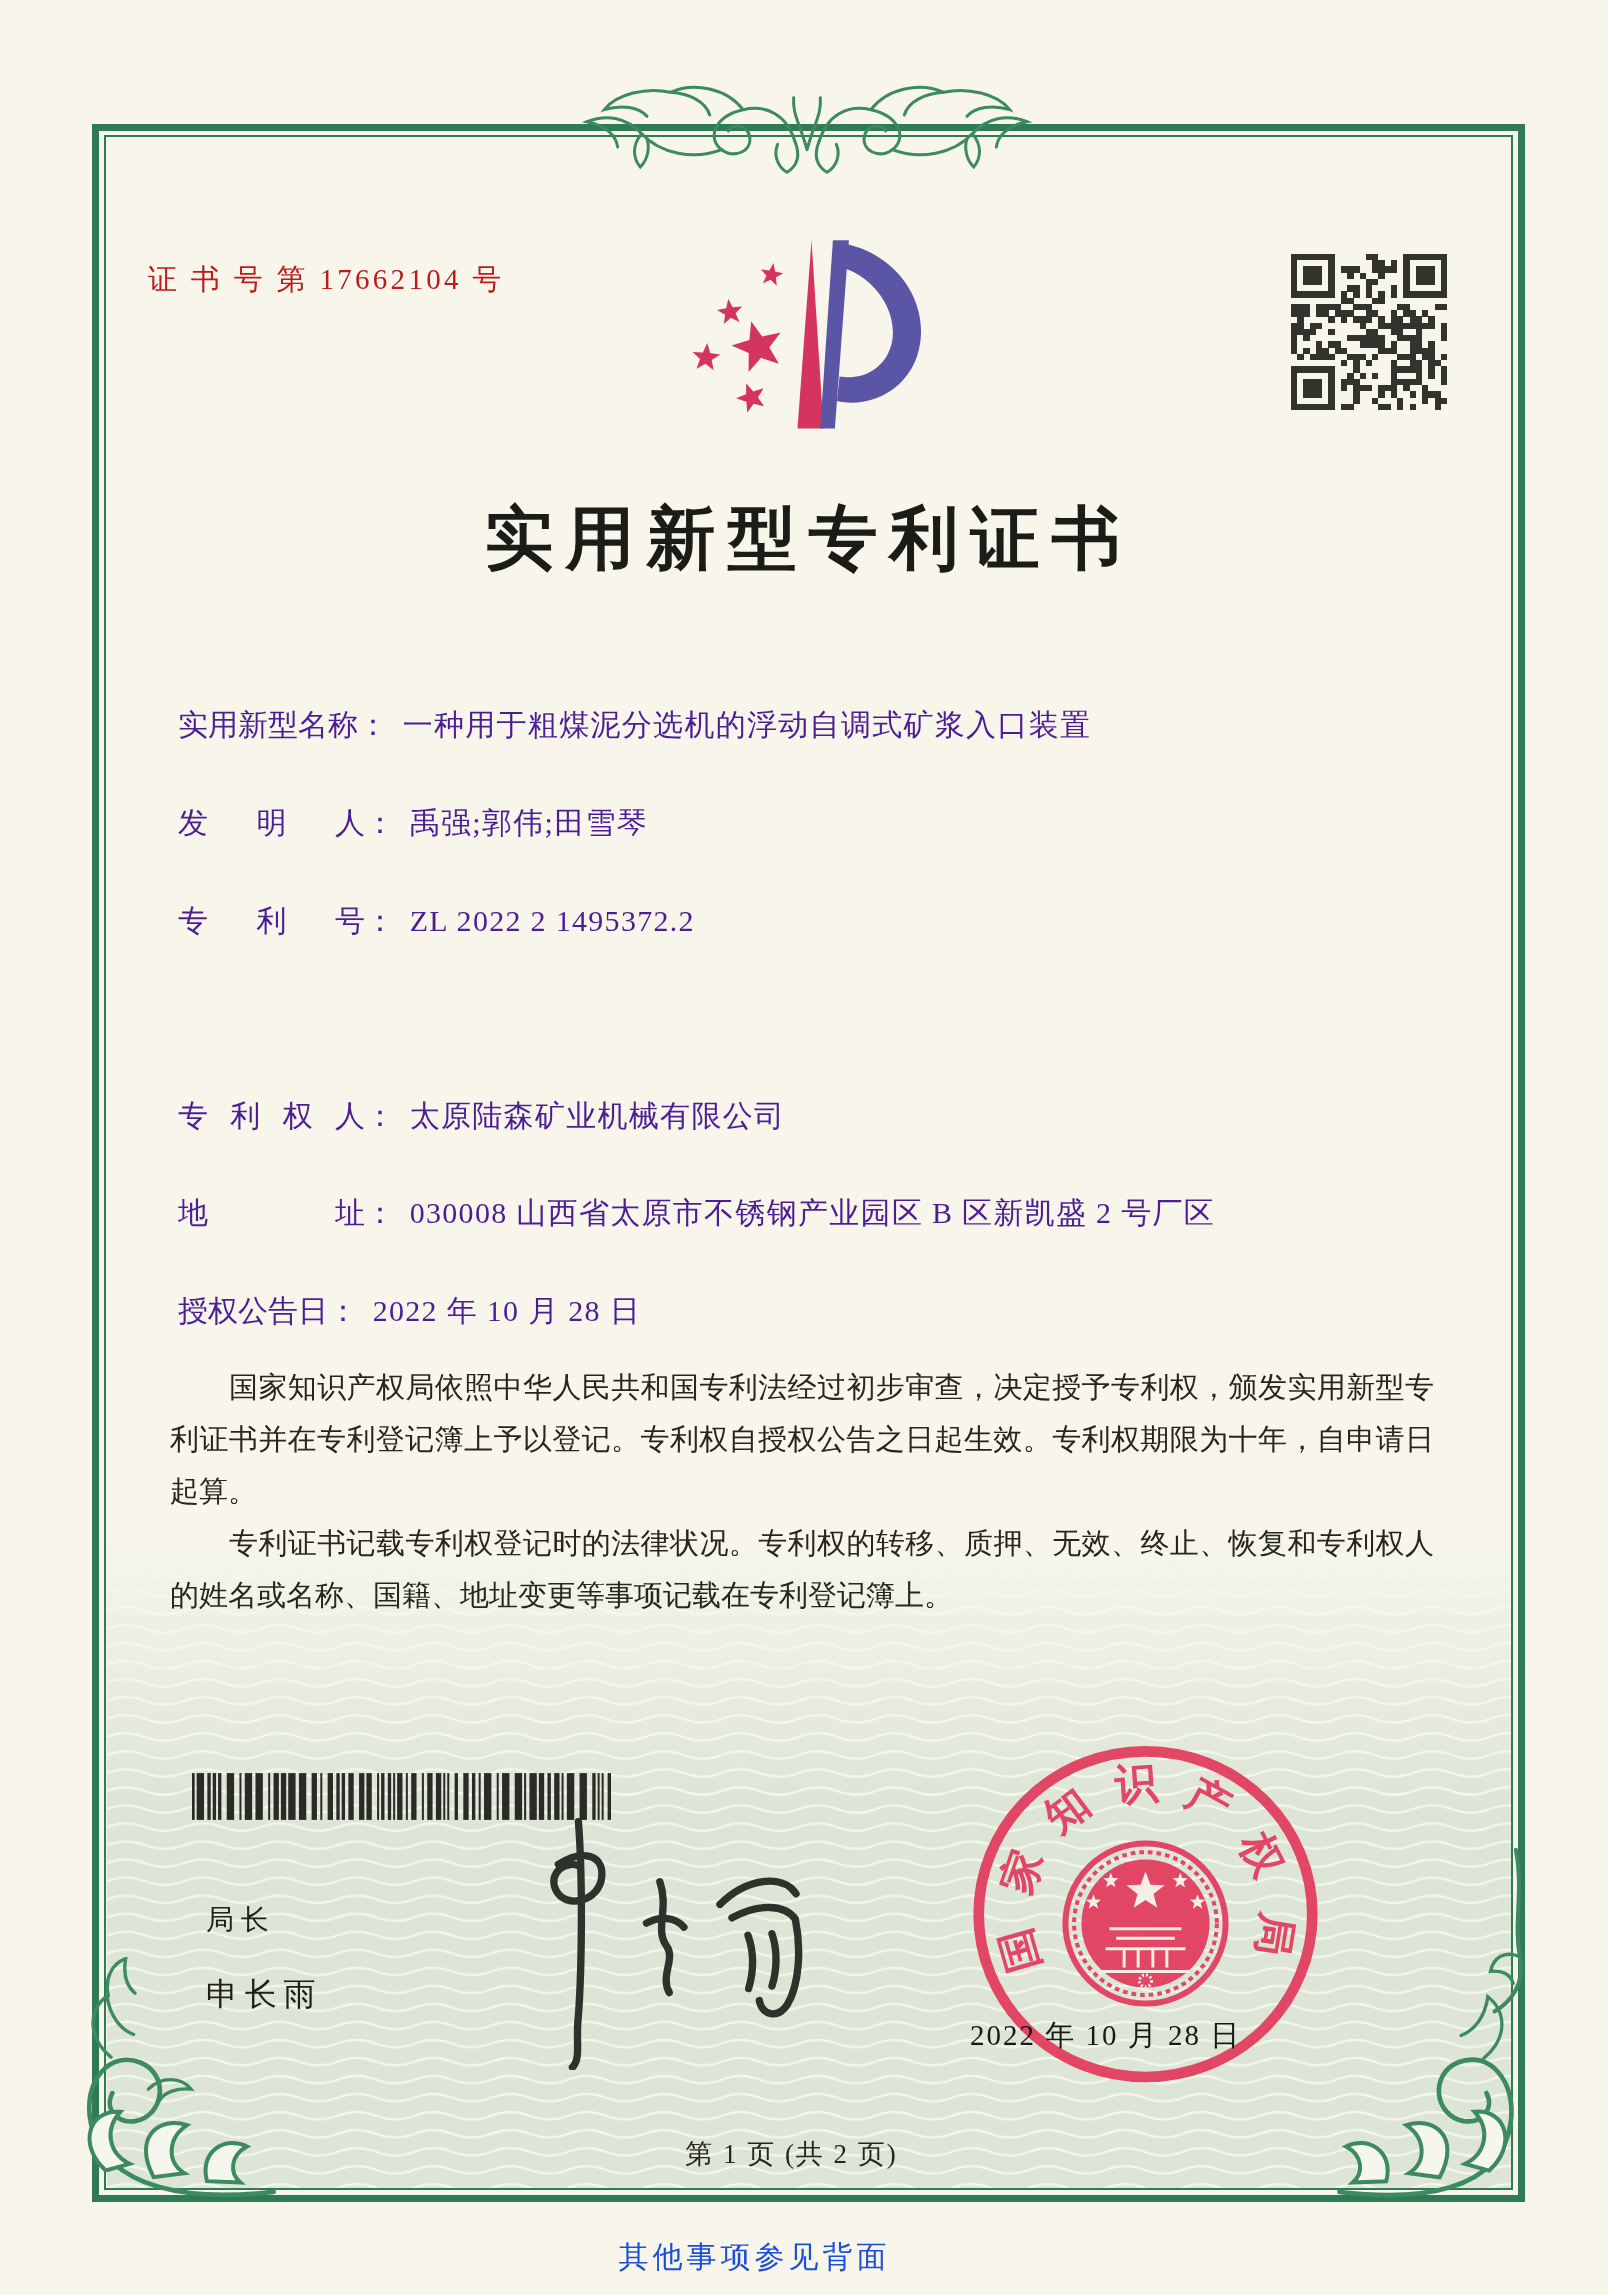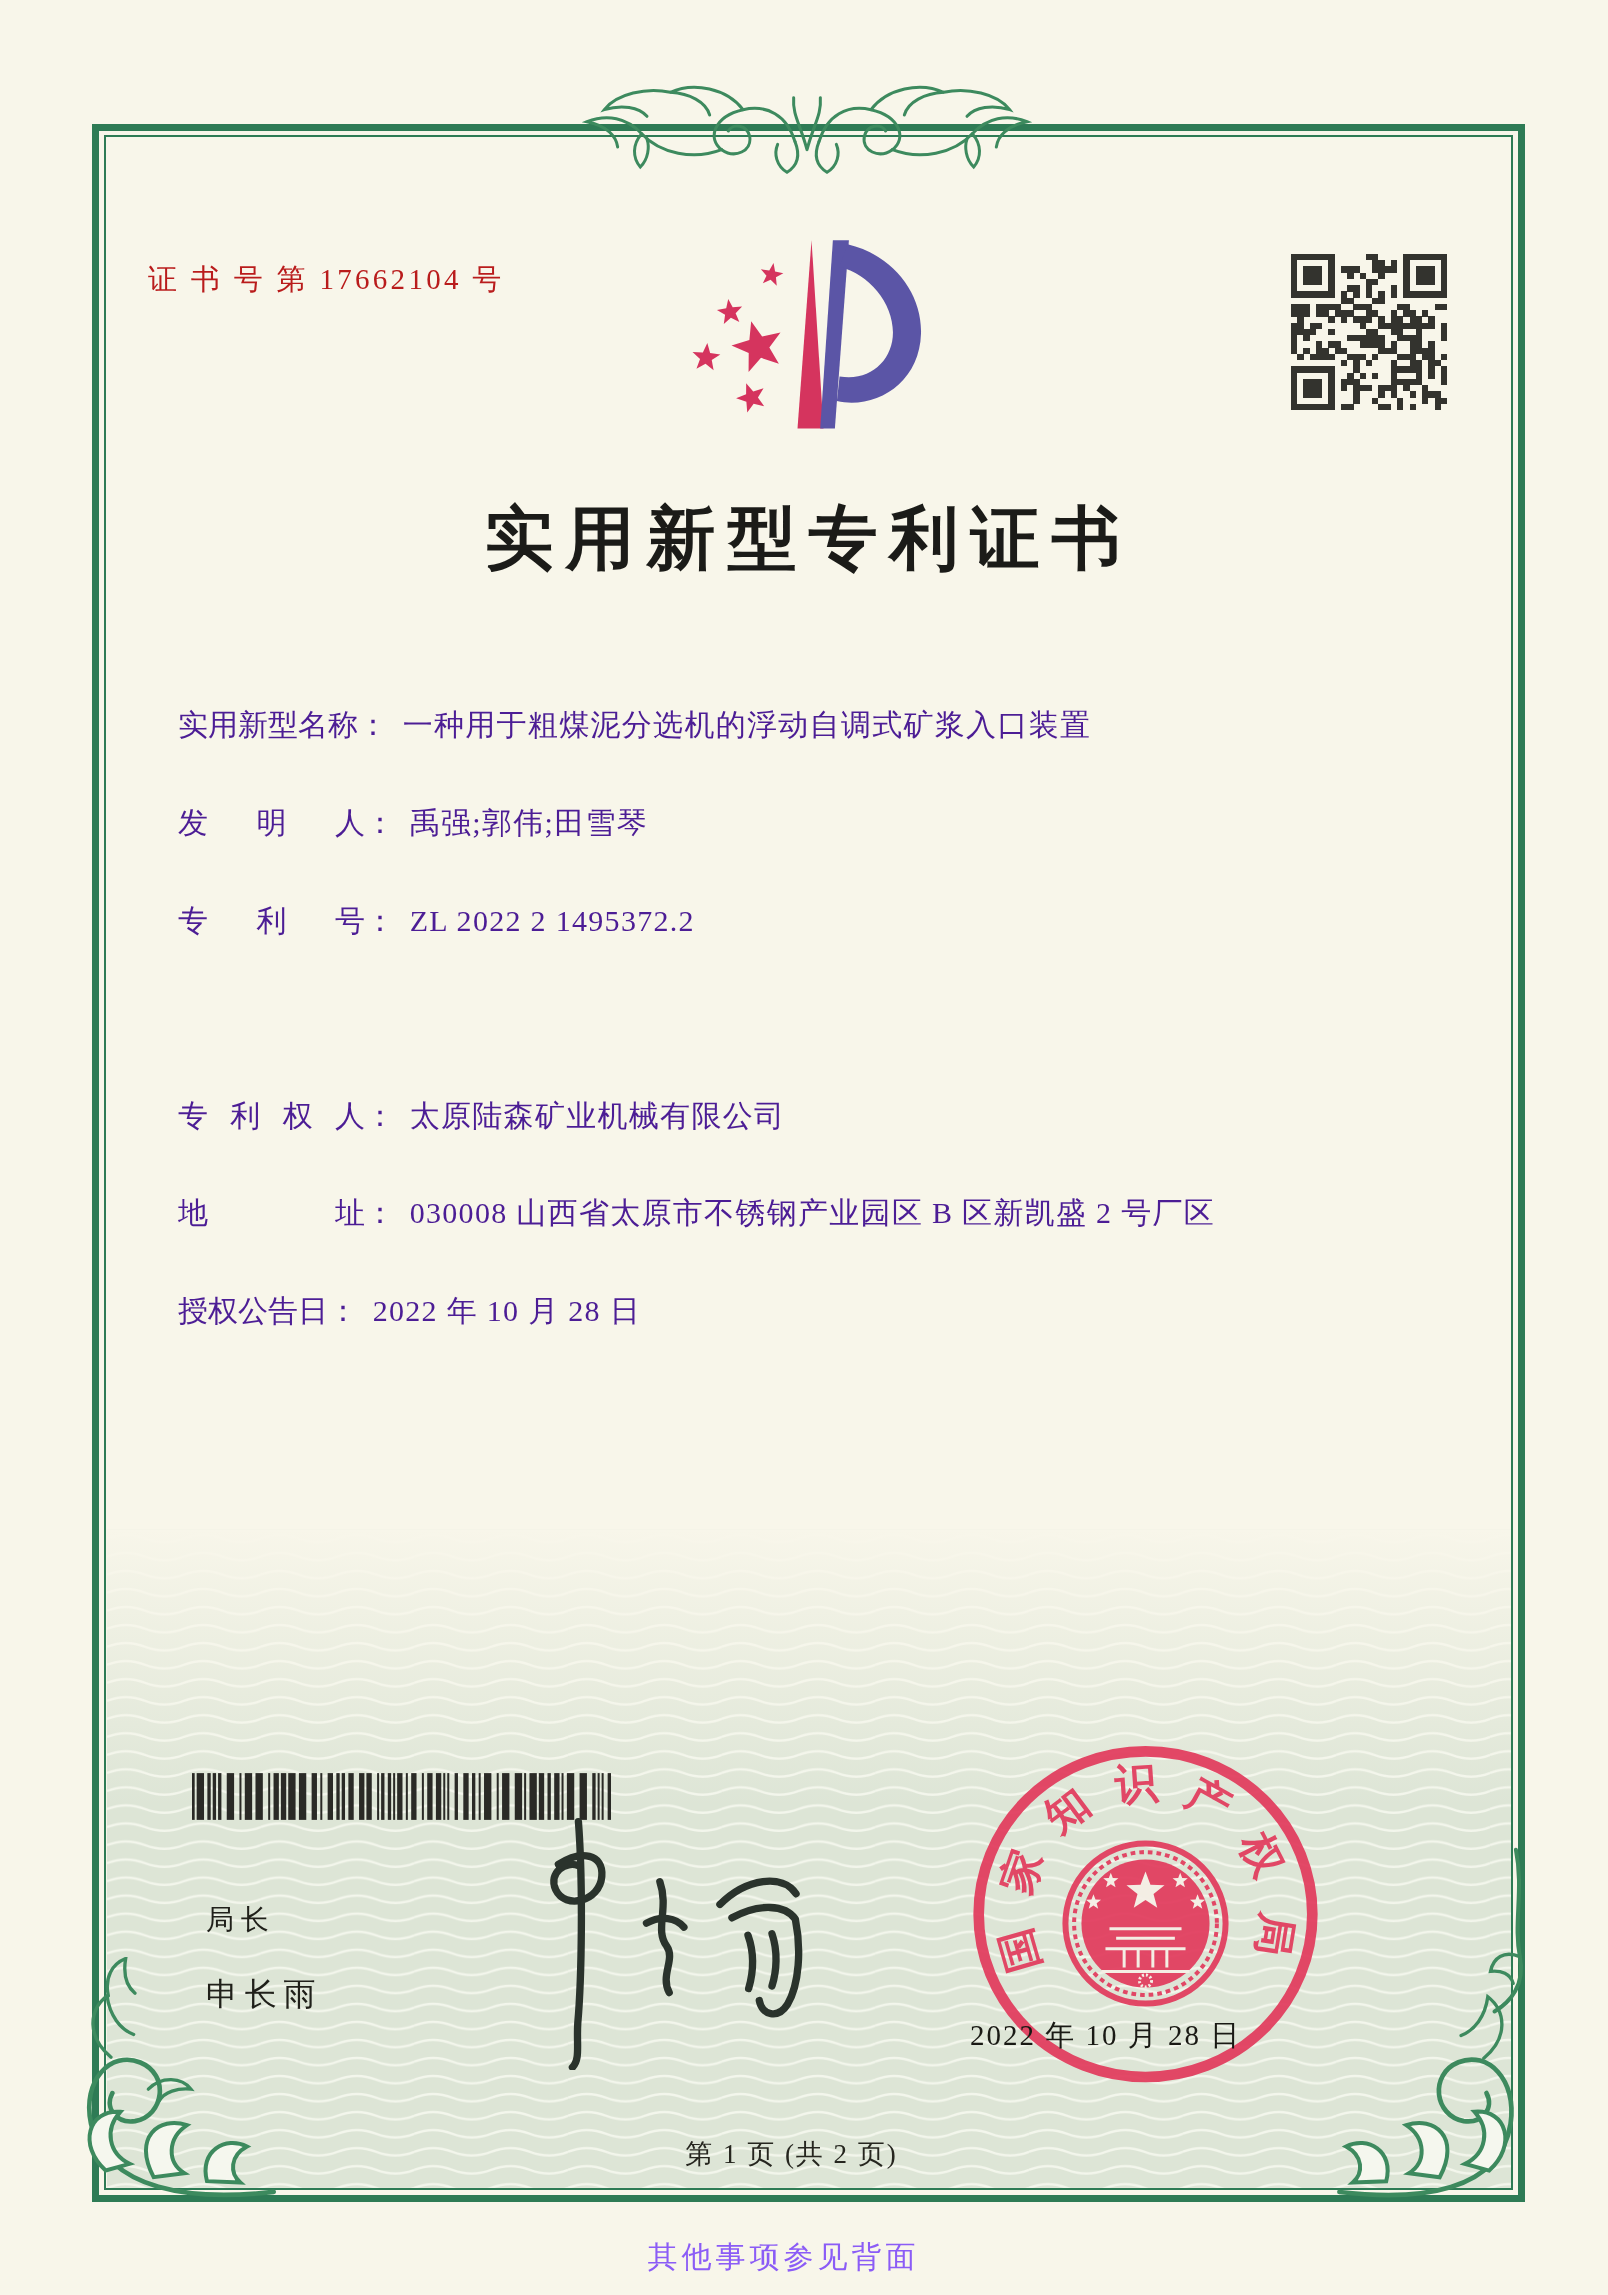--- a/index.html
+++ b/index.html
@@ -38,21 +38,21 @@
     left:170px;top:1361px;width:1264px;
     font-size:29px;line-height:52px;text-align:justify;color:#26261f;
   }
   .paras p{margin:0;text-indent:59px;}
   .sig-title{left:206px;top:1901px;font-size:28px;letter-spacing:6.7px;color:#20201a;}
   .sig-name{left:206px;top:1973px;font-size:32px;letter-spacing:6.7px;color:#20201a;}
   .seal-date{
     left:970px;top:2016px;width:321px;font-size:29px;letter-spacing:2px;color:#191914;
   }
   .page-num{left:0;top:2136px;width:1509px;text-align:center;font-size:27px;color:#26261f;letter-spacing:2px;margin-left:37px;}
-  .back-note{left:0;top:2237px;width:1509px;text-align:center;font-size:30px;color:#8b5cf6;letter-spacing:4px;margin-left:29px;}
+  .back-note{left:0;top:2237px;width:1509px;text-align:center;font-size:30px;color:#1d4ed8;letter-spacing:4px;}
   svg{display:block;}
 </style>
 </head>
 <body>
 
 <div class="page">
 
   <svg class="abs" style="left:107px;top:1529px;" width="1405" height="659" viewBox="0 0 2103 986">
     <defs>
       <pattern id="waves" width="230" height="27" patternUnits="userSpaceOnUse">
@@ -472,20 +472,24 @@
   <div class="abs frow" style="top:1193px">
     <span class="flabel spread">
         <span>地</span>
         <span>址</span>
       </span><span class="fcolon">：</span><span class="fvalue">030008 山西省太原市不锈钢产业园区 B 区新凯盛 2 号厂区</span>
   </div>
   <div class="abs frow" style="top:1291px;position:absolute;">
     <span class="flabel">授权公告日</span><span class="fcolon">：</span><span class="fvalue">2022 年 10 月 28 日</span>
   </div>
 
+  <div class="abs paras">
+    <p>国家知识产权局依照中华人民共和国专利法经过初步审查，决定授予专利权，颁发实用新型专利证书并在专利登记簿上予以登记。专利权自授权公告之日起生效。专利权期限为十年，自申请日起算。</p>
+    <p>专利证书记载专利权登记时的法律状况。专利权的转移、质押、无效、终止、恢复和专利权人的姓名或名称、国籍、地址变更等事项记载在专利登记簿上。</p>
+  </div>
 
   <svg class="abs" style="left:192px;top:1773px;" width="423" height="47" viewBox="0 0 633 70">
     <g id="barcode-bars" fill="#2a2a26">
         <rect x="0" y="0" width="4" height="70"></rect>
         <rect x="7" y="0" width="11" height="70"></rect>
         <rect x="23" y="0" width="5" height="70"></rect>
         <rect x="31" y="0" width="5" height="70"></rect>
         <rect x="39" y="0" width="5" height="70"></rect>
         <rect x="52" y="0" width="11" height="70"></rect>
         <rect x="71" y="0" width="3" height="70"></rect>

